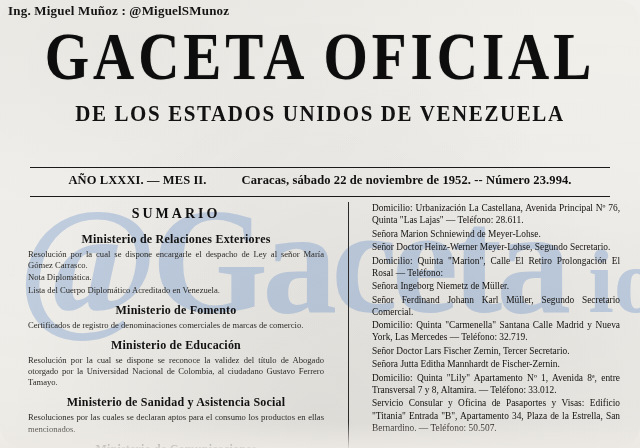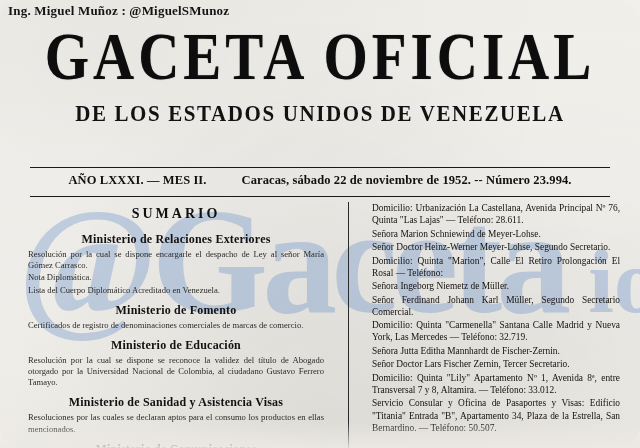--- a/index.html
+++ b/index.html
@@ -178,40 +178,40 @@
             <div>Lista del Cuerpo Diplomático Acreditado en Venezuela.</div>
           </div>
           <div class="sec-head">Ministerio de Fomento</div>
           <div class="sec-body">
             <div>Certificados de registro de denominaciones comerciales de marcas de comercio.</div>
           </div>
           <div class="sec-head">Ministerio de Educación</div>
           <div class="sec-body">
             <div>Resolución por la cual se dispone se reconoce la validez del título de Abogado otorgado por la Universidad Nacional de Colombia, al ciudadano Gustavo Ferrero Tamayo.</div>
           </div>
-          <div class="sec-head">Ministerio de Sanidad y Asistencia Visas</div>
+          <div class="sec-head">Ministerio de Sanidad y Asistencia Social</div>
           <div class="sec-body">
             <div>Resoluciones por las cuales se declaran aptos para el consumo los productos en ellas mencionados.</div>
           </div>
           <div class="sec-head">Ministerio de Comunicaciones</div>
           <div class="sec-body">
             <div>Resolución por la cual se abre al servicio público el servicio telefónico de La Mesa de Esnujano, Edo. Trujillo.</div>
           </div>
         </div>
     </div>
     <div class="divider"></div>
     <div class="colR" id="right-column">
         <p>Domicilio: Urbanización La Castellana, Avenida Principal Nº 76, Quinta "Las Lajas" — Teléfono: 28.611.</p>
         <p>Señora Marion Schniewind de Meyer-Lohse.</p>
         <p>Señor Doctor Heinz-Werner Meyer-Lohse, Segundo Secretario.</p>
         <p>Domicilio: Quinta "Marion", Calle El Retiro Prolongación El Rosal — Teléfono:</p>
         <p>Señora Ingeborg Niemetz de Müller.</p>
         <p>Señor Ferdinand Johann Karl Müller, Segundo Secretario Comercial.</p>
         <p>Domicilio: Quinta "Carmenella" Santana Calle Madrid y Nueva York, Las Mercedes — Teléfono: 32.719.</p>
+        <p>Señor Doctor Lars Fischer Zernin, Tercer Secretario.</p>
         <p>Señora Jutta Editha Mannhardt de Fischer-Zernin.</p>
-        <p>Señor Doctor Lars Fischer Zernin, Tercer Secretario.</p>
         <p>Domicilio: Quinta "Lily" Apartamento Nº 1, Avenida 8ª, entre Transversal 7 y 8, Altamira. — Teléfono: 33.012.</p>
         <p>Servicio Consular y Oficina de Pasaportes y Visas: Edificio "Titania" Entrada "B", Apartamento 34, Plaza de la Estrella, San Bernardino. — Teléfono: 50.507.</p>
       </div>
   </div>
 
   <div class="fade-bottom"></div>
 </div>
 
 </body></html>

